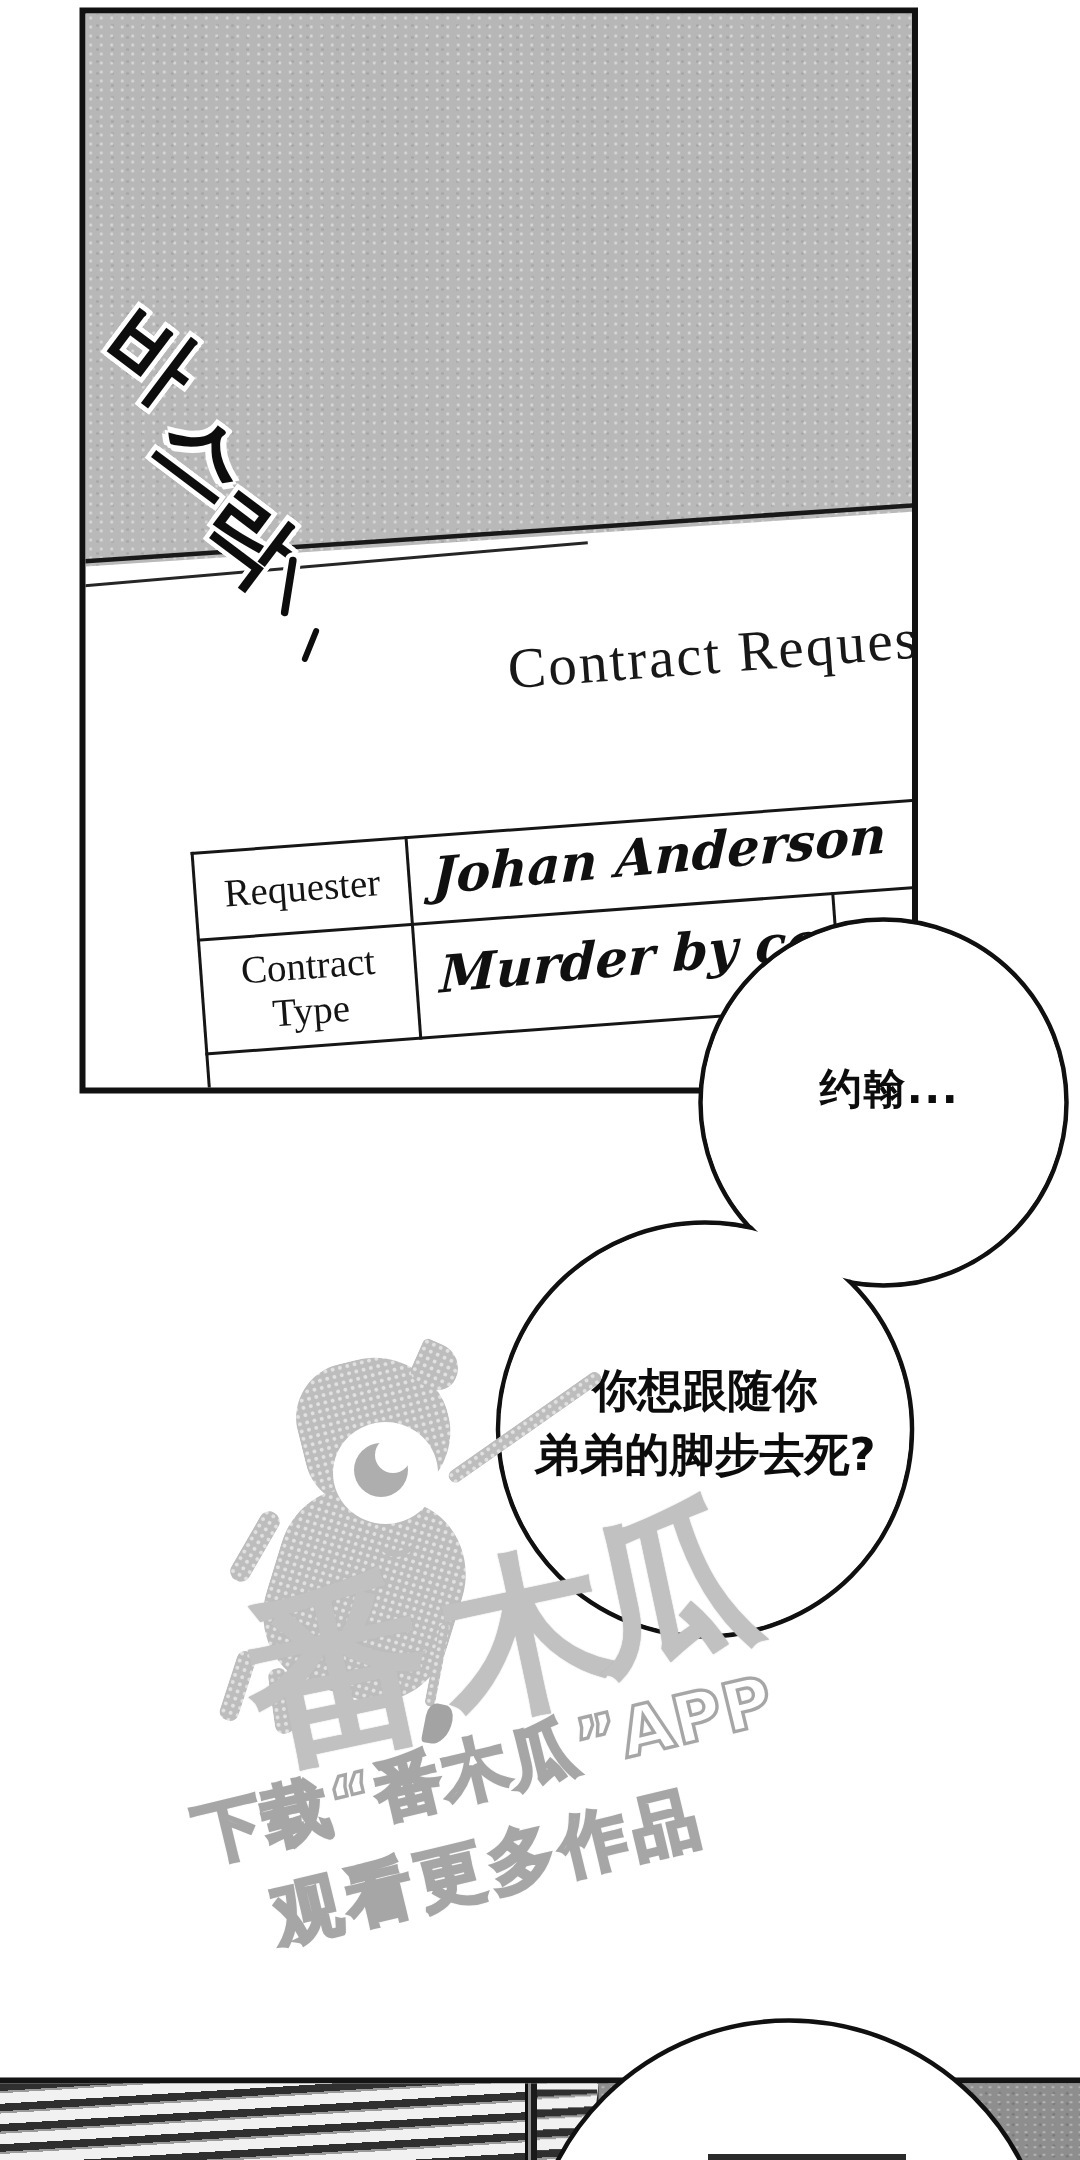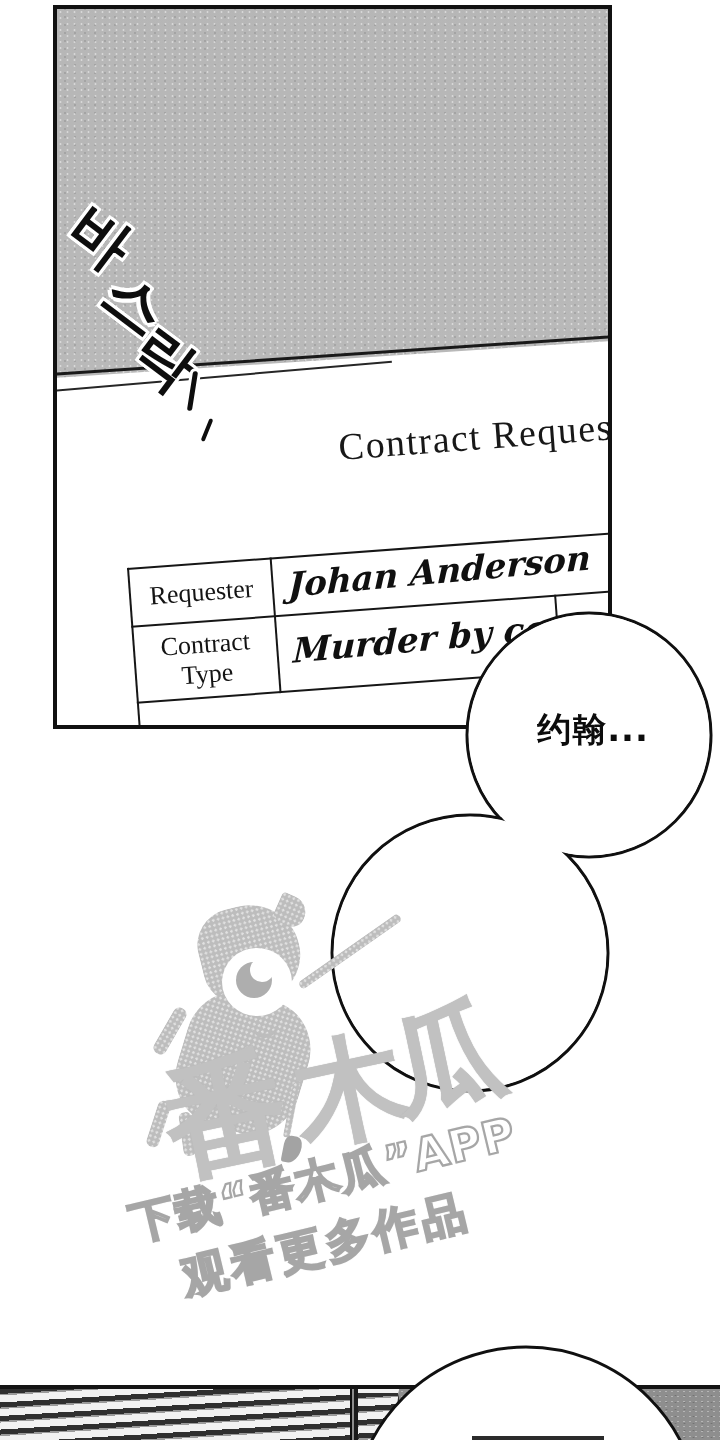--- a/index.html
+++ b/index.html
@@ -67,21 +67,21 @@
   .pole{position:absolute;left:350px;top:0;width:8px;height:51px;
         background:linear-gradient(90deg,#0d0d0d 0 2px,#8c8c8c 2px 4px,#1a1a1a 4px 8px);}
   .bl-edge{position:absolute;left:396px;top:0;width:6px;height:51px;background:#2b2b2b;
            transform:skewX(-7deg);}
   .wall2{position:absolute;left:399px;top:0;width:321px;height:51px;}
 
   
   .bubble-layer{position:absolute;left:0;top:0;width:720px;height:1440px;pointer-events:none;}
   .btext{position:absolute;color:#0c0c0c;font-weight:700;text-align:center;
          font-family:"DejaVu Sans",sans-serif;}
-  .b1text{left:534px;top:707px;width:118px;font-size:34px;letter-spacing:1px;}
+  .b1text{left:534px;top:707px;width:118px;font-size:28px;letter-spacing:1px;}
   .b2text{left:340px;top:906px;width:260px;font-size:30px;line-height:43px;}
   .b2text span{display:block;white-space:nowrap;}
 
   
   .watermark{position:absolute;left:0;top:0;width:720px;height:1440px;pointer-events:none;}
   .wm-shape{position:absolute;background-color:#bdbdbd;
             background-image:radial-gradient(rgba(255,255,255,0.55) 1px, transparent 1.5px);
             background-size:5px 5px;}
   .wm-big{position:absolute;color:#c1c1c1;font-weight:700;line-height:1;
           font-family:"DejaVu Sans",sans-serif;
@@ -140,20 +140,24 @@
   <svg class="bubble-layer" viewBox="0 0 720 1440">
     <circle cx="589" cy="735" r="122" fill="#ffffff" stroke="#101010" stroke-width="3"></circle>
     <circle cx="470" cy="953" r="138" fill="#ffffff" stroke="#101010" stroke-width="3"></circle>
     <circle cx="589" cy="735" r="120.2" fill="#ffffff"></circle>
     <circle cx="470" cy="953" r="136.2" fill="#ffffff"></circle>
     <circle cx="526" cy="1521" r="174" fill="#ffffff" stroke="#101010" stroke-width="3"></circle>
     <rect x="472" y="1436" width="132" height="4" fill="#2b2b2b"></rect>
   </svg>
 
   <div class="btext b1text">约翰...</div>
+  <div class="btext b2text">
+    <span>你想跟随你</span>
+    <span>弟弟的脚步去死?</span>
+  </div>
 
   <div class="watermark">
 
     <div>
       <div class="wm-shape" style="left:200px;top:905px;width:100px;height:98px;border-radius:42% 58% 55% 45%;transform:rotate(-14deg);"></div>
       <div class="wm-shape" style="left:276px;top:896px;width:30px;height:30px;border-radius:20% 80% 60% 40%;transform:rotate(24deg);"></div>
       <div class="wm-shape" style="left:180px;top:995px;width:126px;height:136px;border-radius:38%;transform:rotate(17deg);"></div>
       <div style="position:absolute;left:222px;top:948px;width:70px;height:68px;border-radius:50%;background:#ffffff;"></div>
       <div style="position:absolute;left:236px;top:962px;width:36px;height:36px;border-radius:50%;background:#aeaeae;"></div>
       <div style="position:absolute;left:250px;top:958px;width:24px;height:24px;border-radius:50%;background:#ffffff;"></div>

